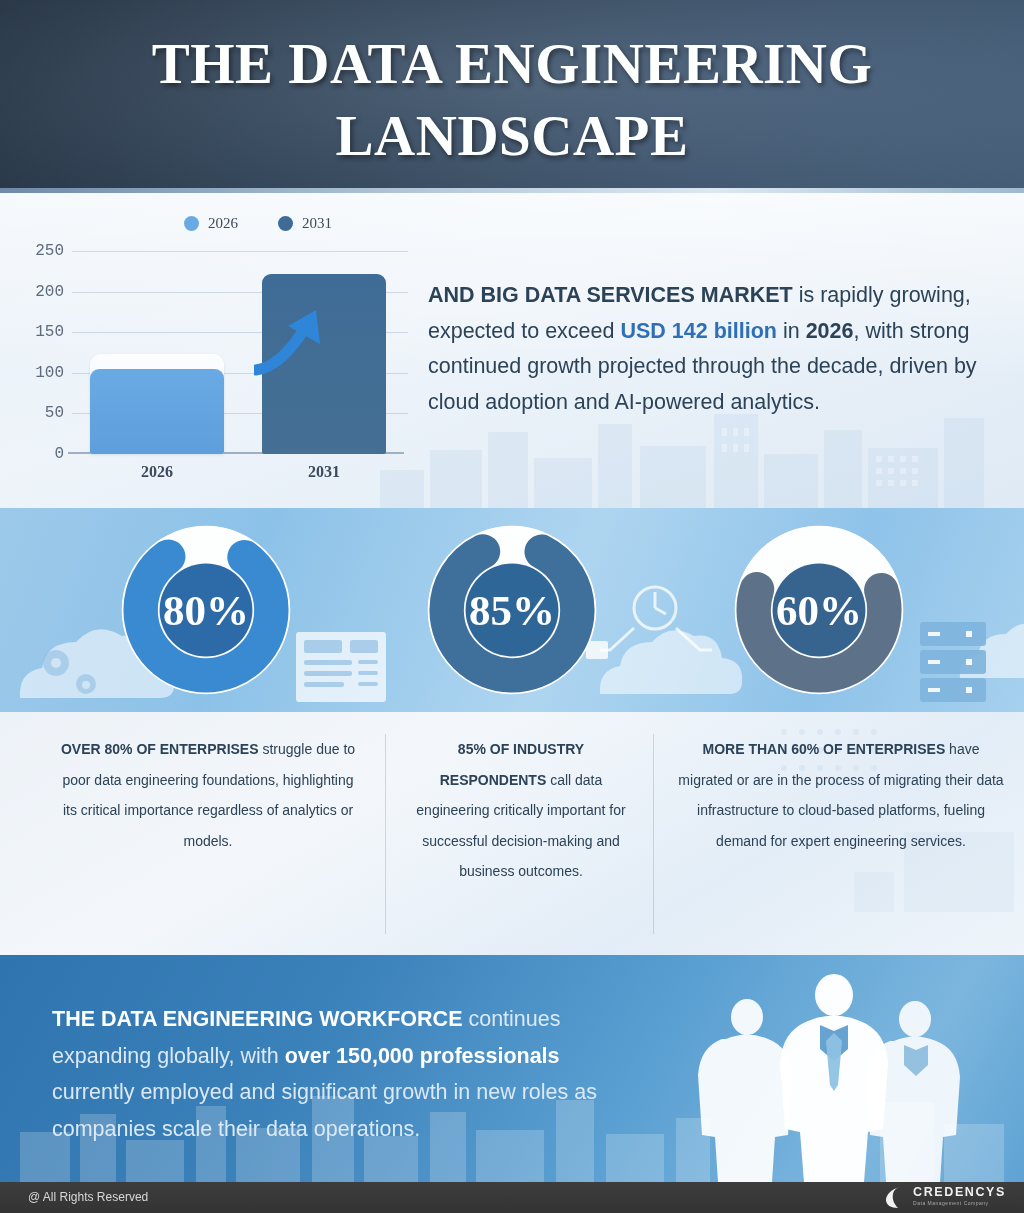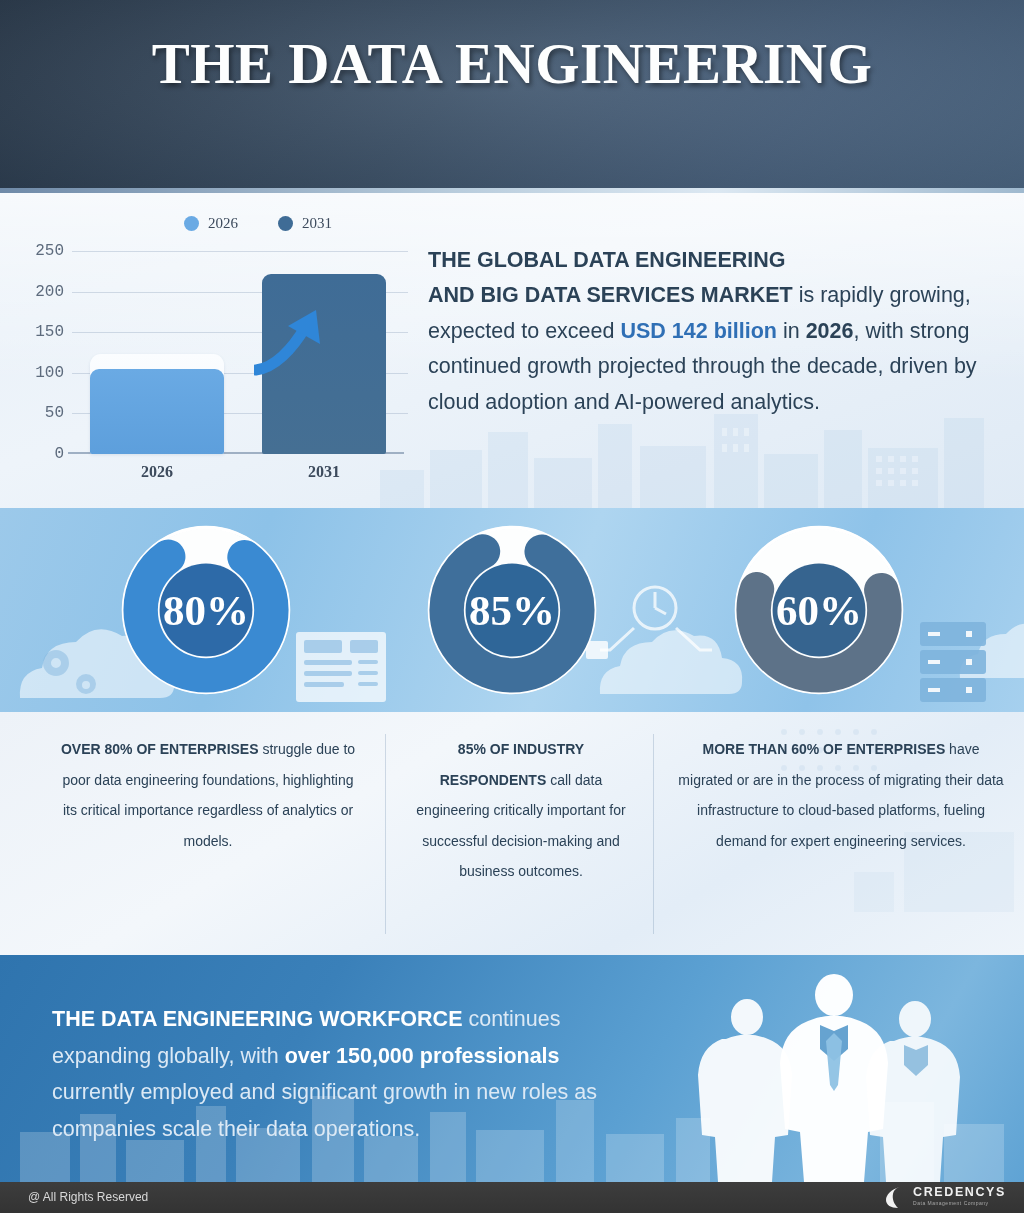--- a/index.html
+++ b/index.html
@@ -91,20 +91,21 @@
 </style>
 </head>
 <body>
 
 <div class="page">
 
   <div class="header">
     <div class="vign"></div>
     <h1>
       <span>THE DATA ENGINEERING</span><br>
+      <span>LANDSCAPE</span>
     </h1>
     <div class="rule"></div>
   </div>
 
   <div class="s1">
     <div class="sky"></div>
     <svg class="skyline" viewBox="0 0 1024 120" preserveAspectRatio="none">
       <g fill="#b9d2e8" opacity="0.55">
         <rect x="430" y="62" width="52" height="58"></rect>
           <rect x="488" y="44" width="40" height="76"></rect>
@@ -180,21 +181,21 @@
         </div>
 
         <svg class="arrow" viewBox="0 0 70 72">
           <path d="M2 66 C20 64 38 46 52 22" stroke="#2f86d8" stroke-width="11" fill="none" stroke-linecap="round"></path>
           <path d="M62 6 L66 40 L34 22 Z" fill="#2f86d8"></path>
         </svg>
       </div>
     </div>
 
     <p class="para">
-      <b>THE GLOBAL DATA ENGINEERING</b><br>
+      <br>
       <b>AND BIG DATA SERVICES MARKET</b><span> is rapidly growing, expected to exceed </span><span class="hl">USD 142 billion</span><span> in </span><b>2026</b><span>, with strong continued growth projected through the decade, driven by cloud adoption and AI-powered analytics.</span>
     </p>
   </div>
 
   <div class="s2">
     <svg class="s2deco" viewBox="0 0 1024 204" preserveAspectRatio="none">
       <g fill="#ffffff" opacity="0.55">
         <path d="M20 190 q-2-26 22-30 q4-26 34-26 q20-22 46-6 q26-4 30 24 q24 2 22 26 q0 12-14 12 z"></path>
         <path d="M600 186 q-2-24 20-28 q4-24 32-24 q18-20 42-6 q24-4 28 22 q22 2 20 24 q0 12-13 12 z"></path>
         <path d="M960 170 q-2-20 18-24 q4-20 28-20 q16-18 38-5 q21-3 25 20 q19 2 17 21 q0 8-10 8 z"></path>

